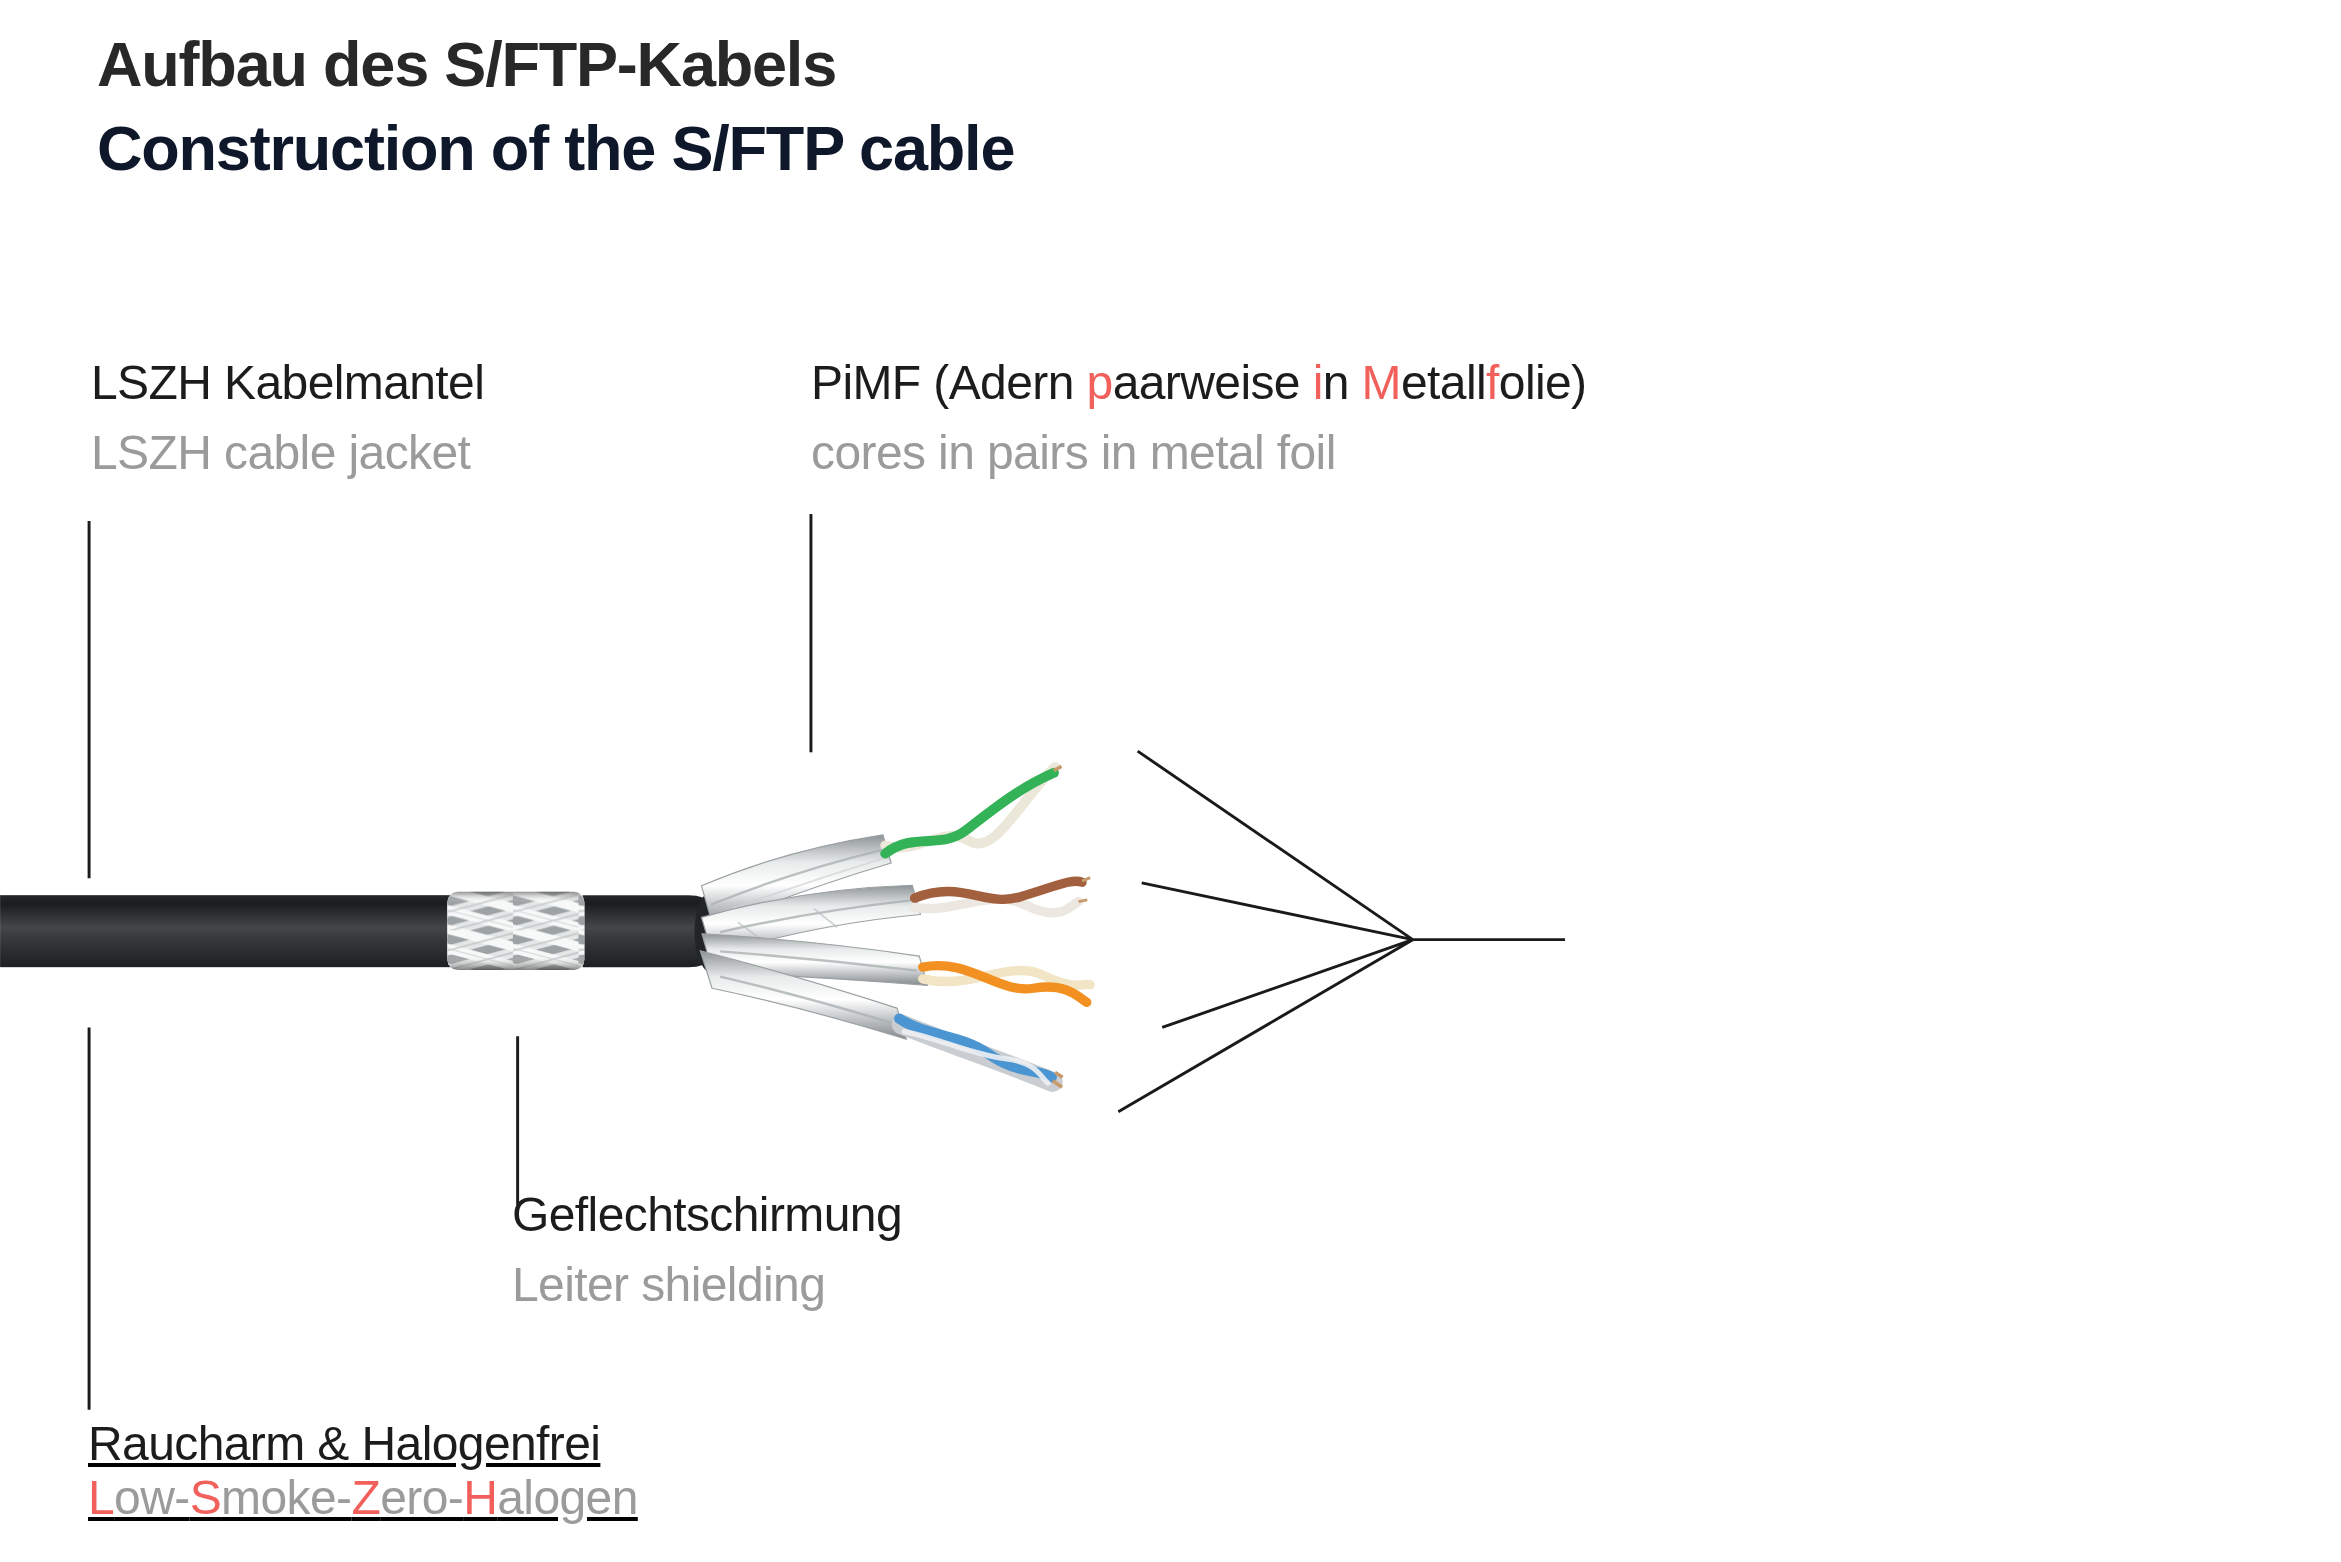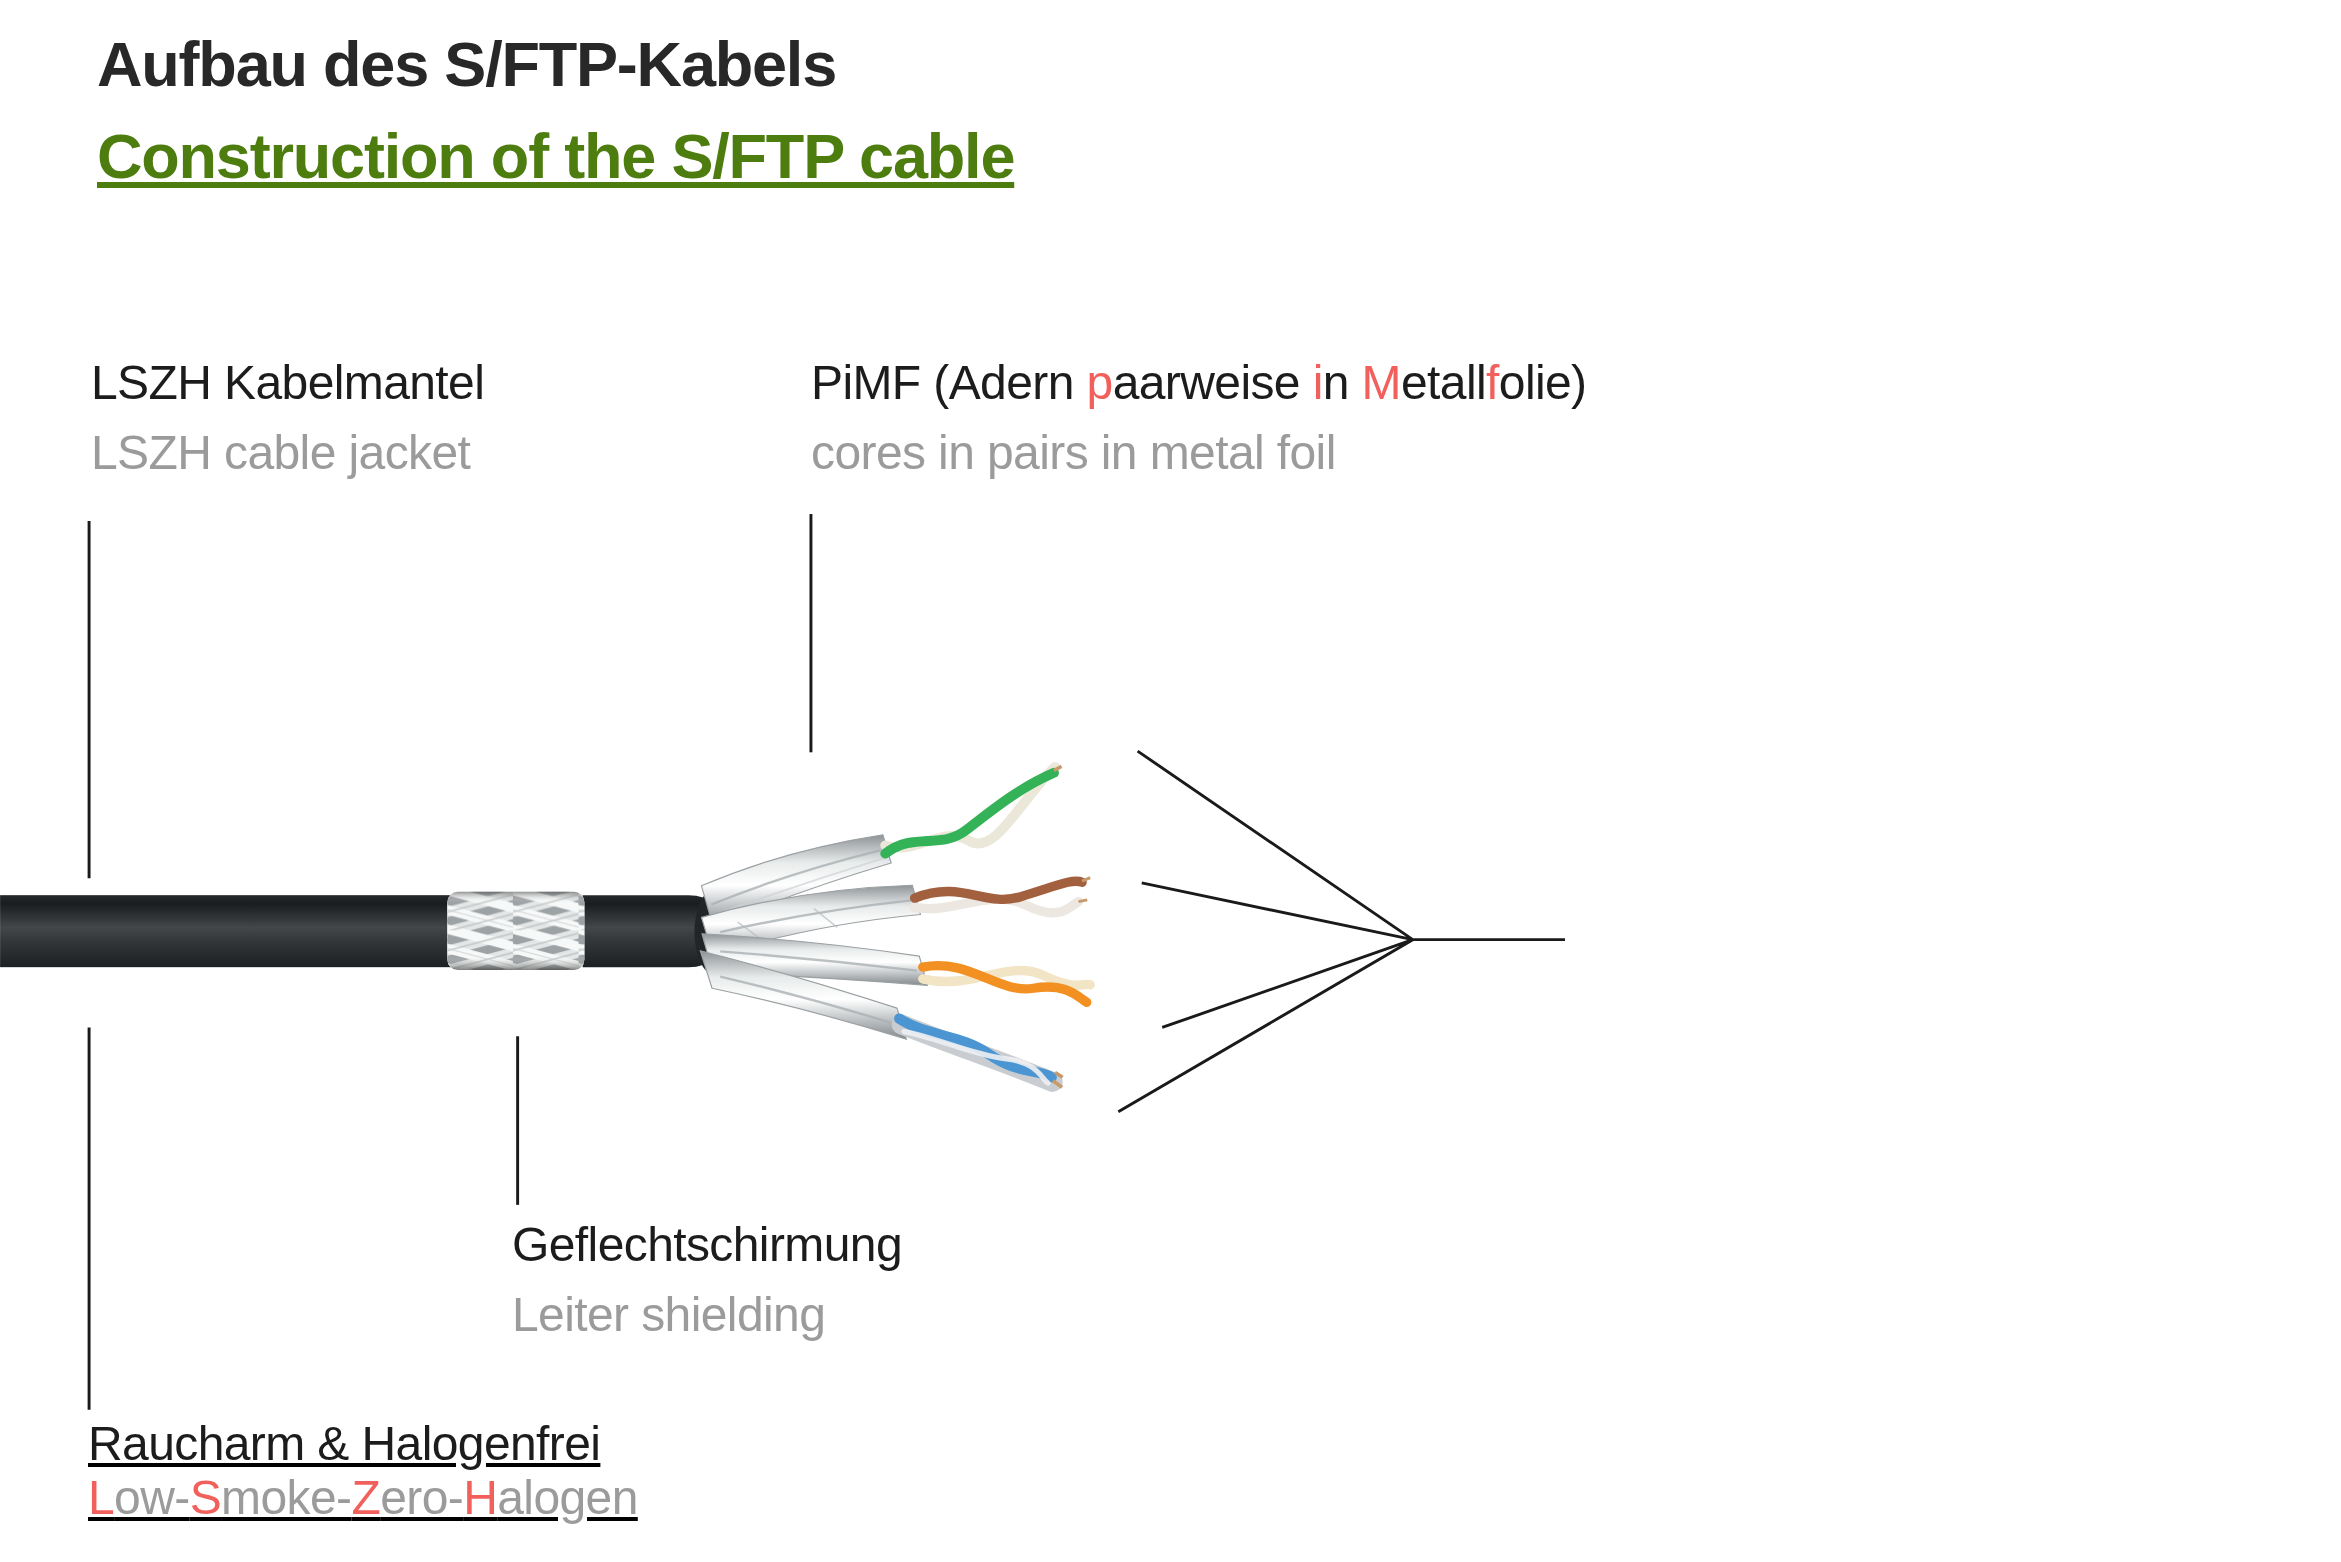--- a/index.html
+++ b/index.html
@@ -15,21 +15,21 @@
     overflow:hidden;
   }
   .stage{position:relative;width:2342px;height:1378px;background:#fff;}
   .art{position:absolute;left:0;top:0;width:2342px;height:1562px;}
 
   .title{
     position:absolute;left:97px;top:28px;
     font-size:63px;font-weight:bold;color:#282828;
     letter-spacing:-1.2px;white-space:nowrap;
   }
-  .subtitle{top:120px;color:#4d7c0f;text-decoration:underline;}
+  .subtitle{top:112px;color:#0f172a;}
 
   .label{position:absolute;white-space:nowrap;letter-spacing:-0.6px;}
   .t1{font-size:48px;color:var(--dark);}
   .t2{font-size:48px;color:var(--gray);}
   .two .t1,.two .t2{line-height:70px;}
   .tight .t1,.tight .t2{line-height:54px;}
   .lh95{line-height:56px;}
   .gap45{height:26px;}
   .accent{color:var(--accent);}
 </style>
@@ -134,21 +134,21 @@
     <div class="t1"><span>PiMF (Adern </span><span class="accent">p</span><span>aarweise </span><span class="accent">i</span><span>n </span><span class="accent">M</span><span>etall</span><span class="accent">f</span><span>olie)</span></div>
     <div class="t2">cores in pairs in metal foil</div>
   </div>
 
   <div class="label two" style="left:91px;top:348px;">
     <div class="t1">LSZH Kabelmantel</div>
     <div class="t2">LSZH cable jacket</div>
   </div>
 
 
-  <div class="label two" style="left:512px;top:1210px;">
+  <div class="label two" style="left:512px;top:1180px;">
     <div class="t1">Geflechtschirmung</div>
     <div class="t2">Leiter shielding</div>
   </div>
 
   <div class="label tight" style="left:88px;top:1417px;text-decoration:underline;">
     <div class="t1">Raucharm &amp; Halogenfrei</div>
     <div class="t2"><span class="accent">L</span><span>ow-</span><span class="accent">S</span><span>moke-</span><span class="accent">Z</span><span>ero-</span><span class="accent">H</span><span>alogen</span></div>
   </div>
 
 </div>

